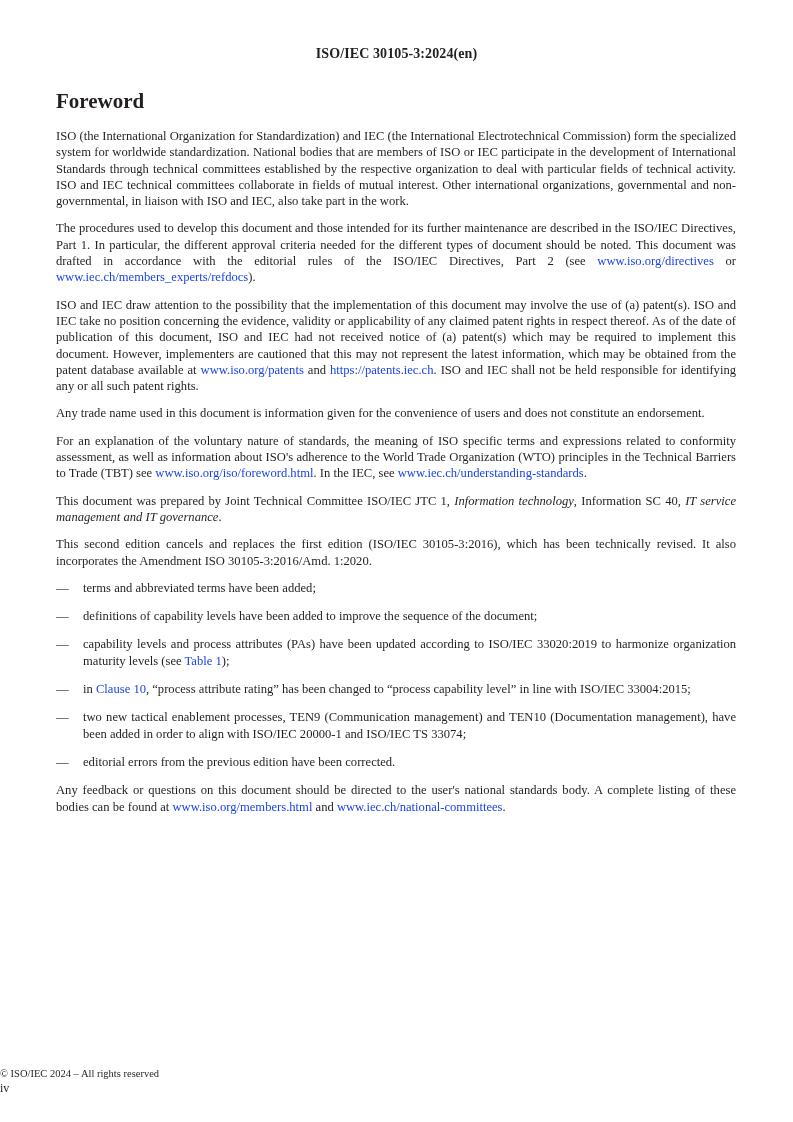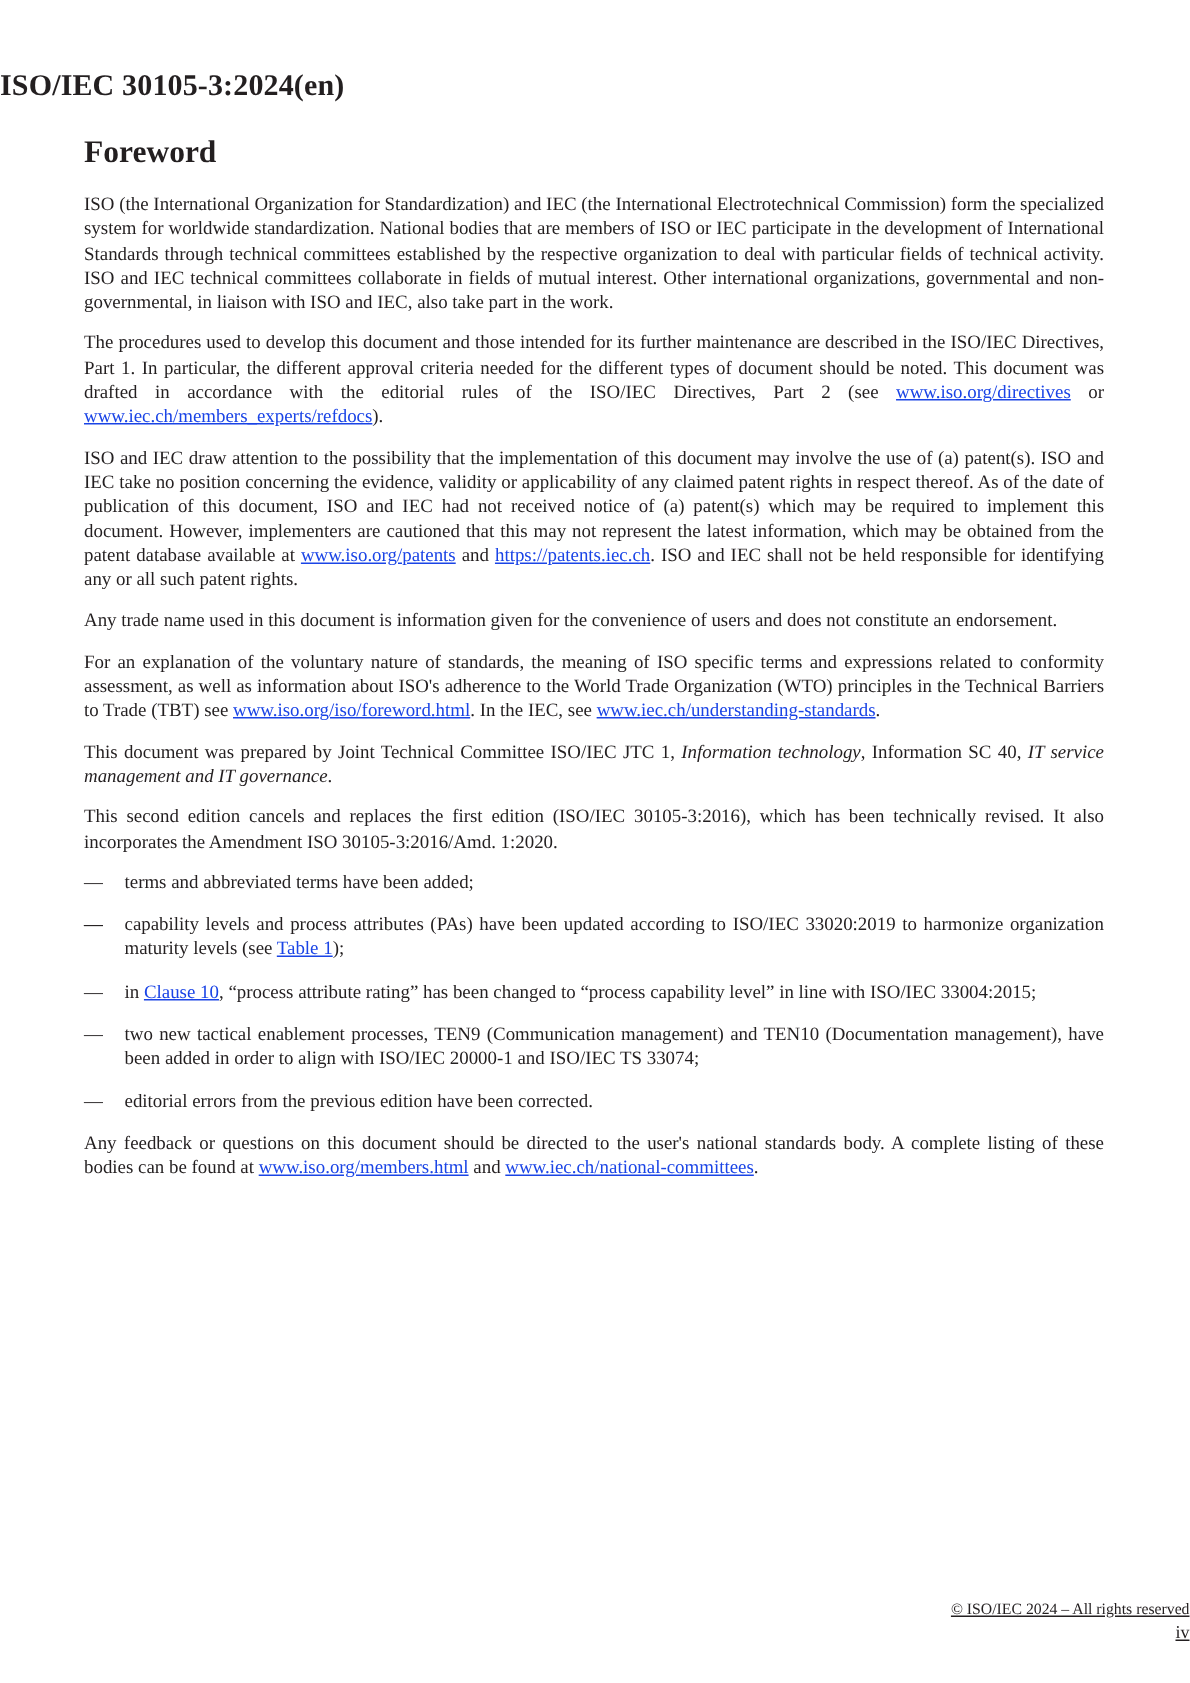--- a/index.html
+++ b/index.html
@@ -2,41 +2,41 @@
 <html><head>
 <meta charset="utf-8">
 <style>
   html, body { margin: 0; padding: 0; background: #ffffff; }
   body {
     width: 793px; height: 1122px; position: relative; overflow: hidden;
     font-family: "Liberation Serif", "DejaVu Serif", serif;
     color: #231f20;
   }
   .header {
-    position: absolute; top: 46px; left: 0; width: 793px; 
-    font-weight: bold; font-size: 20px; letter-spacing: 0.1px;
+    position: absolute; top: 46px; left: 0; width: 793px; text-align: center;
+    font-weight: bold; font-size: 14px; letter-spacing: 0.1px;
   }
   .title {
     position: absolute; top: 89px; left: 56px;
     font-weight: bold; font-size: 21px; margin: 0;
   }
   .content {
     position: absolute; top: 128px; left: 56px; width: 680px;
     font-size: 12.6px; line-height: 16.3px;
   }
   .content p { margin: 0 0 11px 0; text-align: justify; }
-  .content a { color: #1a44e6; text-decoration: underline; }
+  .content a { color: #1a44e6; }
   .content ul { list-style: none; margin: 0; padding: 0; }
   .content li {
     position: relative; padding-left: 27px; margin: 0 0 12px 0; text-align: justify;
   }
   .content li .dash { position: absolute; left: 0; top: 0; }
   .footer {
-    position: absolute; top: 1066px; left: 0; width: 793px; text-align: right;
-    font-size: 10.5px; line-height: 15px; text-decoration: underline;
+    position: absolute; top: 1066px; left: 0; width: 793px; text-align: left;
+    font-size: 10.5px; line-height: 15px;
   }
   .footer .page { font-size: 12px; }
 </style>
 </head>
 <body>
 
 <div class="header">ISO/IEC 30105-3:2024(en)</div>
 
 <h1 class="title">Foreword</h1>
 
@@ -51,21 +51,21 @@
 
   <p><span>For an explanation of the voluntary nature of standards, the meaning of ISO specific terms and expressions related to conformity assessment, as well as information about ISO's adherence to the World Trade Organization (WTO) principles in the Technical Barriers to Trade (TBT) see </span><a>www.iso.org/iso/foreword.html</a><span>. In the IEC, see </span><a>www.iec.ch/understanding-standards</a><span>.</span></p>
 
   <p><span>This document was prepared by Joint Technical Committee ISO/IEC JTC 1, </span><i>Information technology</i><span>, Information SC 40, </span><i>IT service management and IT governance</i><span>.</span></p>
 
   <p>This second edition cancels and replaces the first edition (ISO/IEC 30105-3:2016), which has been technically revised. It also incorporates the Amendment ISO 30105-3:2016/Amd. 1:2020.</p>
 
 
   <ul>
     <li><span class="dash">—</span><span>terms and abbreviated terms have been added;</span></li>
-    <li><span class="dash">—</span></li>
+    <li><span class="dash">—</span><span>definitions of capability levels have been added to improve the sequence of the document;</span></li>
     <li><span class="dash">—</span><span>capability levels and process attributes (PAs) have been updated according to ISO/IEC 33020:2019 to harmonize organization maturity levels (see </span><a>Table 1</a><span>);</span></li>
     <li><span class="dash">—</span><span>in </span><a>Clause 10</a><span>, “process attribute rating” has been changed to “process capability level” in line with ISO/IEC 33004:2015;</span></li>
     <li><span class="dash">—</span><span>two new tactical enablement processes, TEN9 (Communication management) and TEN10 (Documentation management), have been added in order to align with ISO/IEC 20000-1 and ISO/IEC TS 33074;</span></li>
     <li><span class="dash">—</span><span>editorial errors from the previous edition have been corrected.</span></li>
   </ul>
 
 
   <p><span>Any feedback or questions on this document should be directed to the user's national standards body. A complete listing of these bodies can be found at </span><a>www.iso.org/members.html</a><span> and </span><a>www.iec.ch/national-committees</a><span>.</span></p>
 </div>
 

